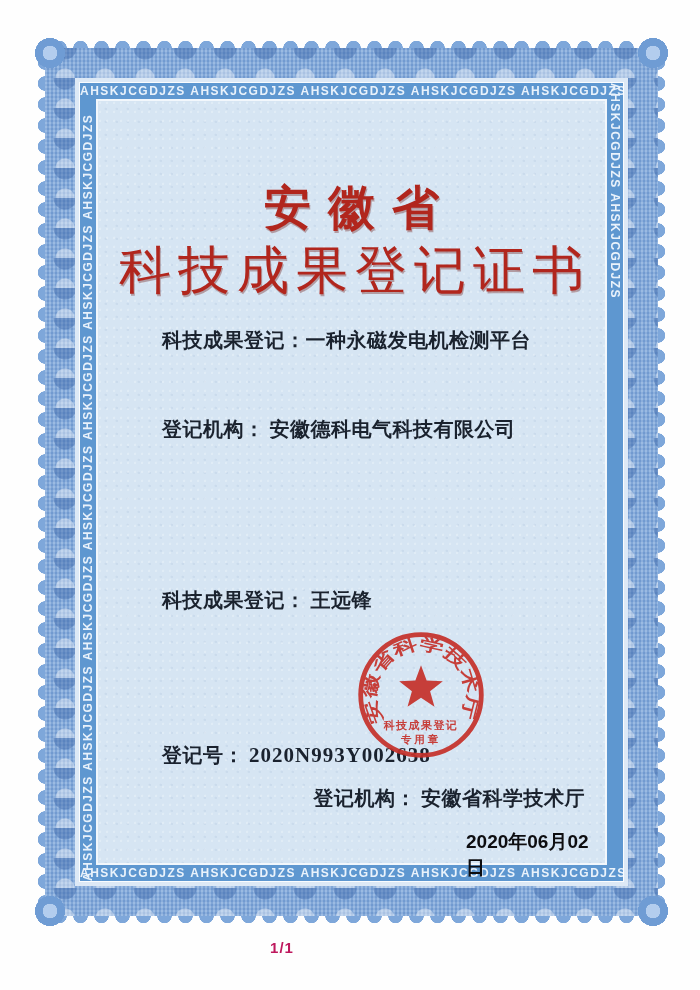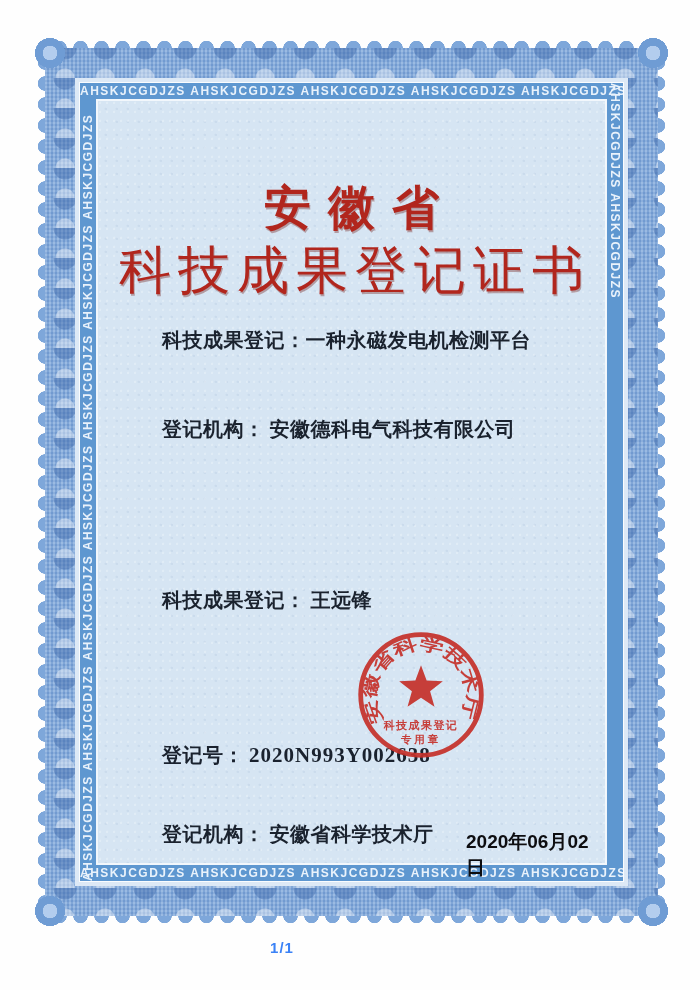--- a/index.html
+++ b/index.html
@@ -61,30 +61,30 @@
     font-size:47px;line-height:1.1;color:#b1261d;letter-spacing:17px;text-indent:17px;
     text-shadow:1px 2px 0 rgba(110,20,14,.35);}
   .title2{position:absolute;top:141px;left:0;right:0;text-align:center;
     font-family:"Liberation Serif","DejaVu Serif",serif;font-weight:normal;
     font-size:52px;line-height:1.1;color:#b1261d;letter-spacing:7px;text-indent:7px;
     text-shadow:1px 2px 0 rgba(110,20,14,.35);}
 
   .field{position:absolute;left:64px;right:20px;font-weight:bold;font-size:20px;
     line-height:1.3;color:#1a222e;letter-spacing:0.5px;}
   .f-name{top:226px;} .f-unit{top:315px;} .f-person{top:486px;}
-  .f-regno{top:641px;} .f-agency{top:720px;}
+  .f-regno{top:641px;} .f-agency{top:684px;text-align:right;}
   .field .value{margin-left:5px;margin-top:44px;}
   .f-regno .value{font-family:"Liberation Serif","DejaVu Serif",serif;font-size:21px;letter-spacing:1px;}
 
   .seal{position:absolute;left:256px;top:527px;width:134px;height:134px;z-index:1;opacity:.92;}
   .seal-date{position:absolute;left:368px;top:728px;z-index:2;color:#0d0d10;
     font-weight:bold;font-size:19px;letter-spacing:0px;}
 
   .page-number{position:absolute;left:0;top:939px;width:564px;text-align:center;
-    font-weight:bold;font-size:15px;color:#3b82f6;letter-spacing:1px;}
+    font-weight:bold;font-size:15px;color:#be185d;letter-spacing:1px;}
 </style>
 </head>
 <body>
 
 <div>
 
   <div class="frame">
     <div class="sc sc-top"></div>
     <div class="sc sc-bottom"></div>
     <div class="sc sc-left"></div>

